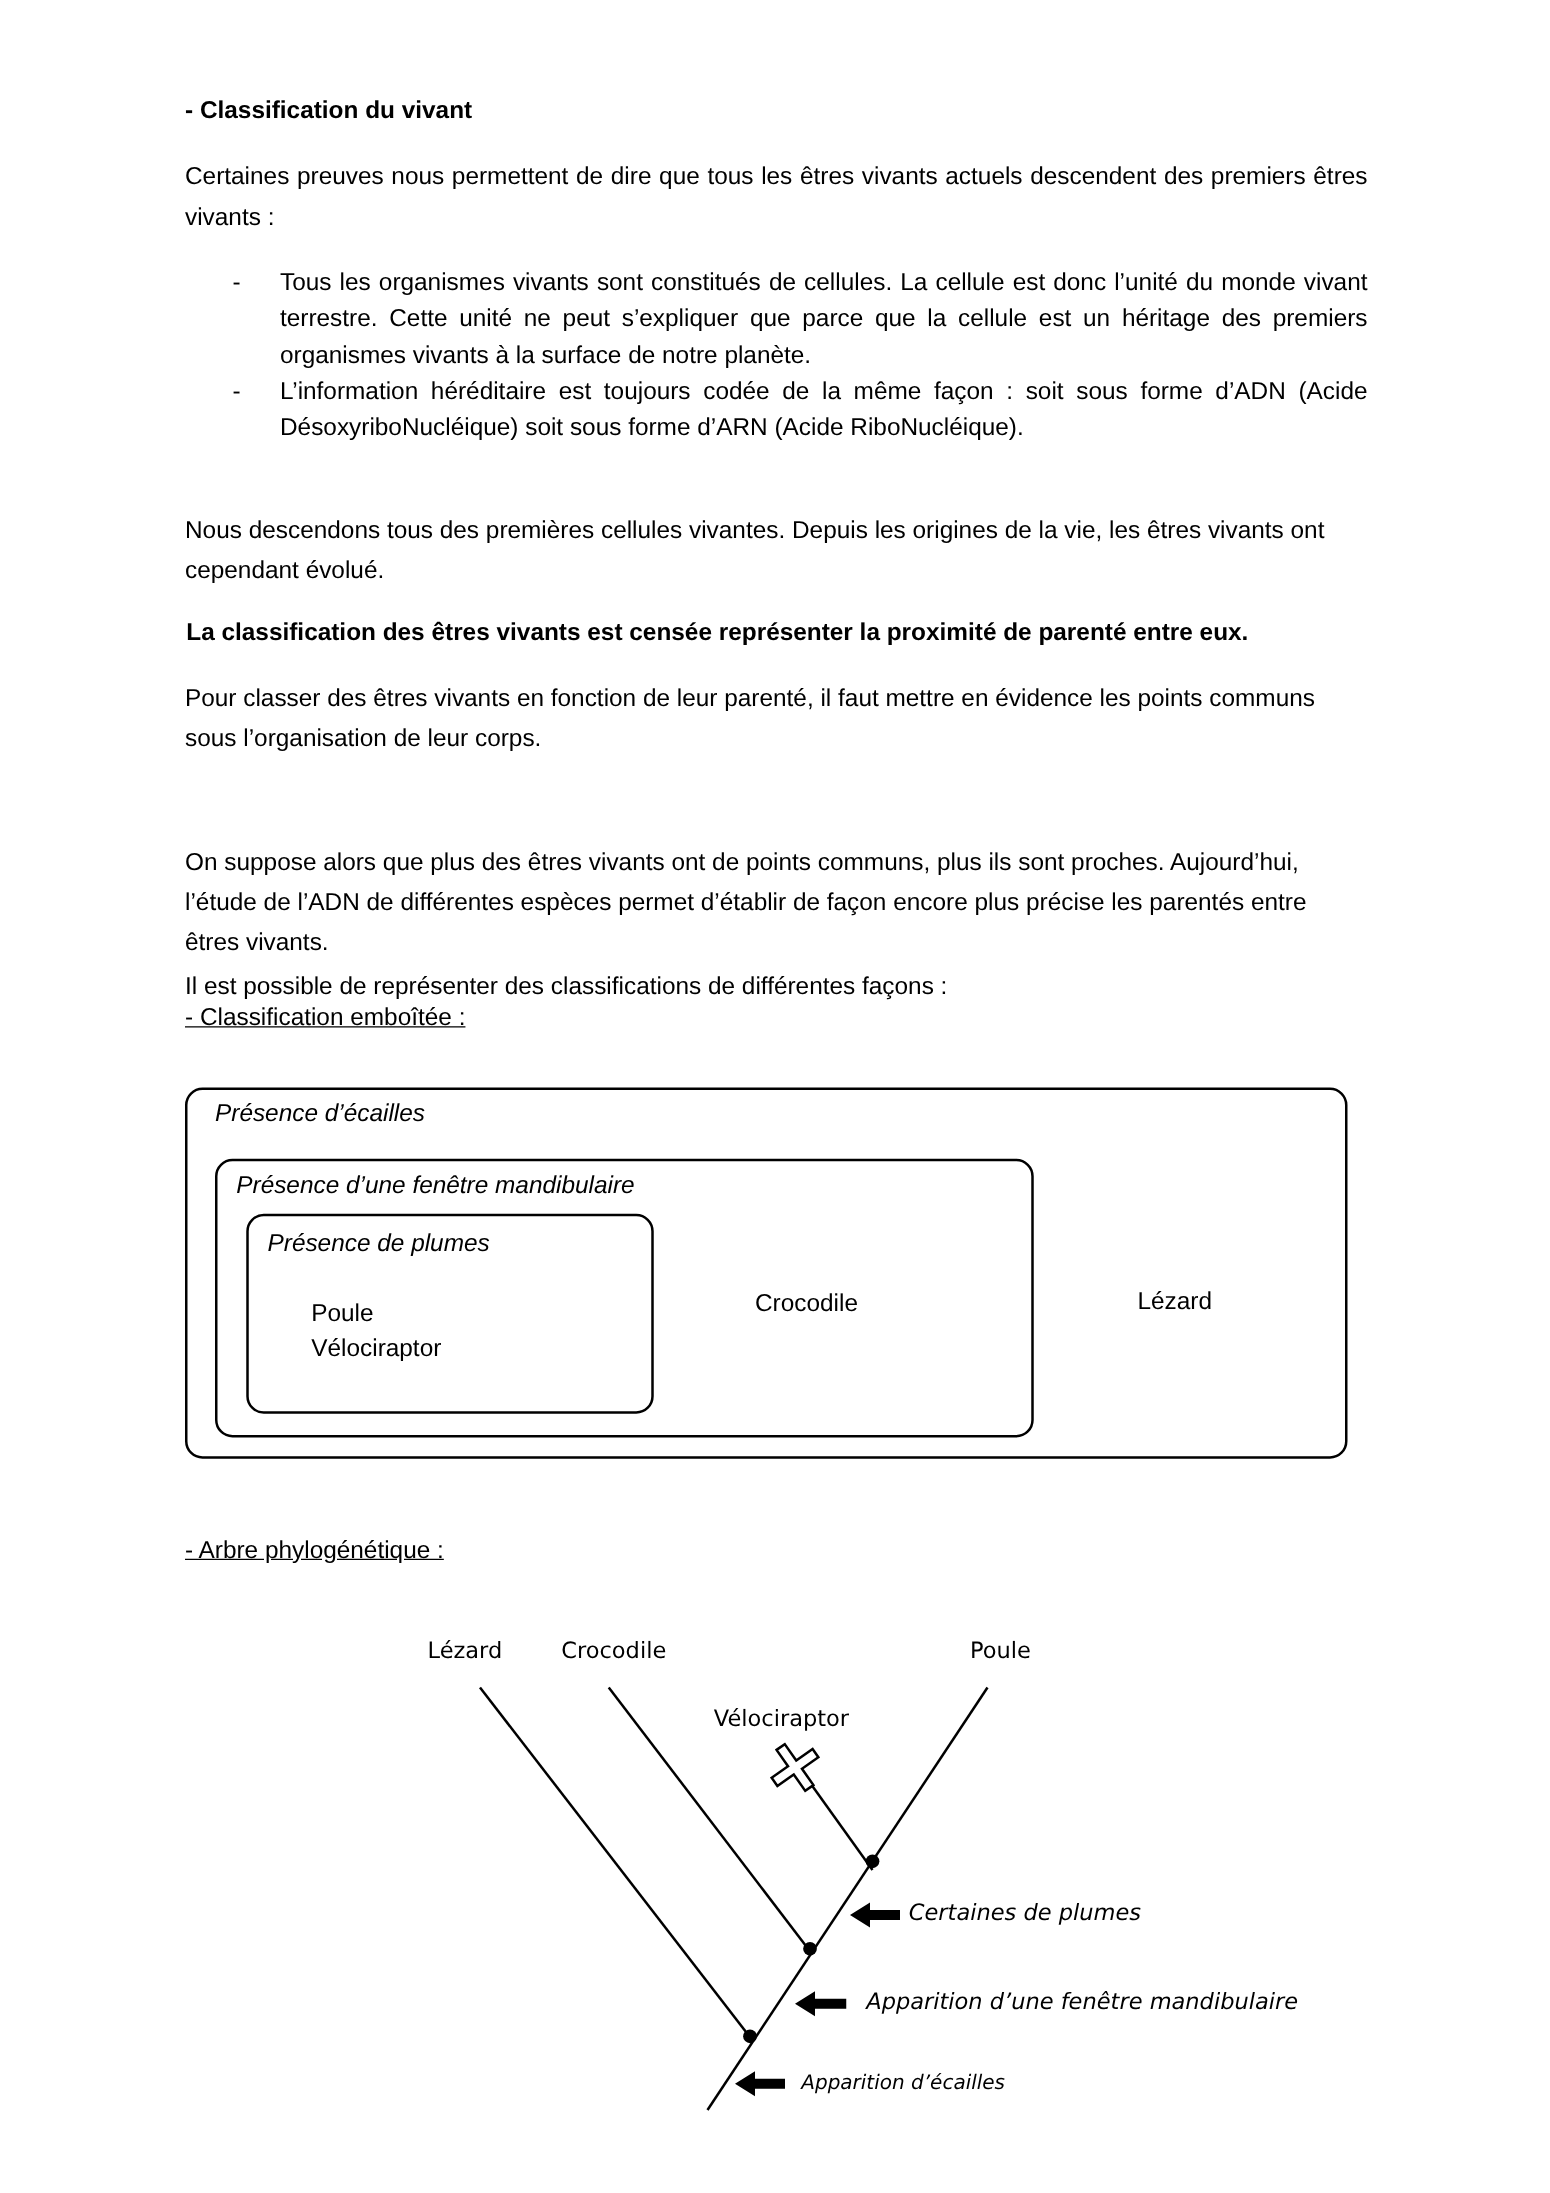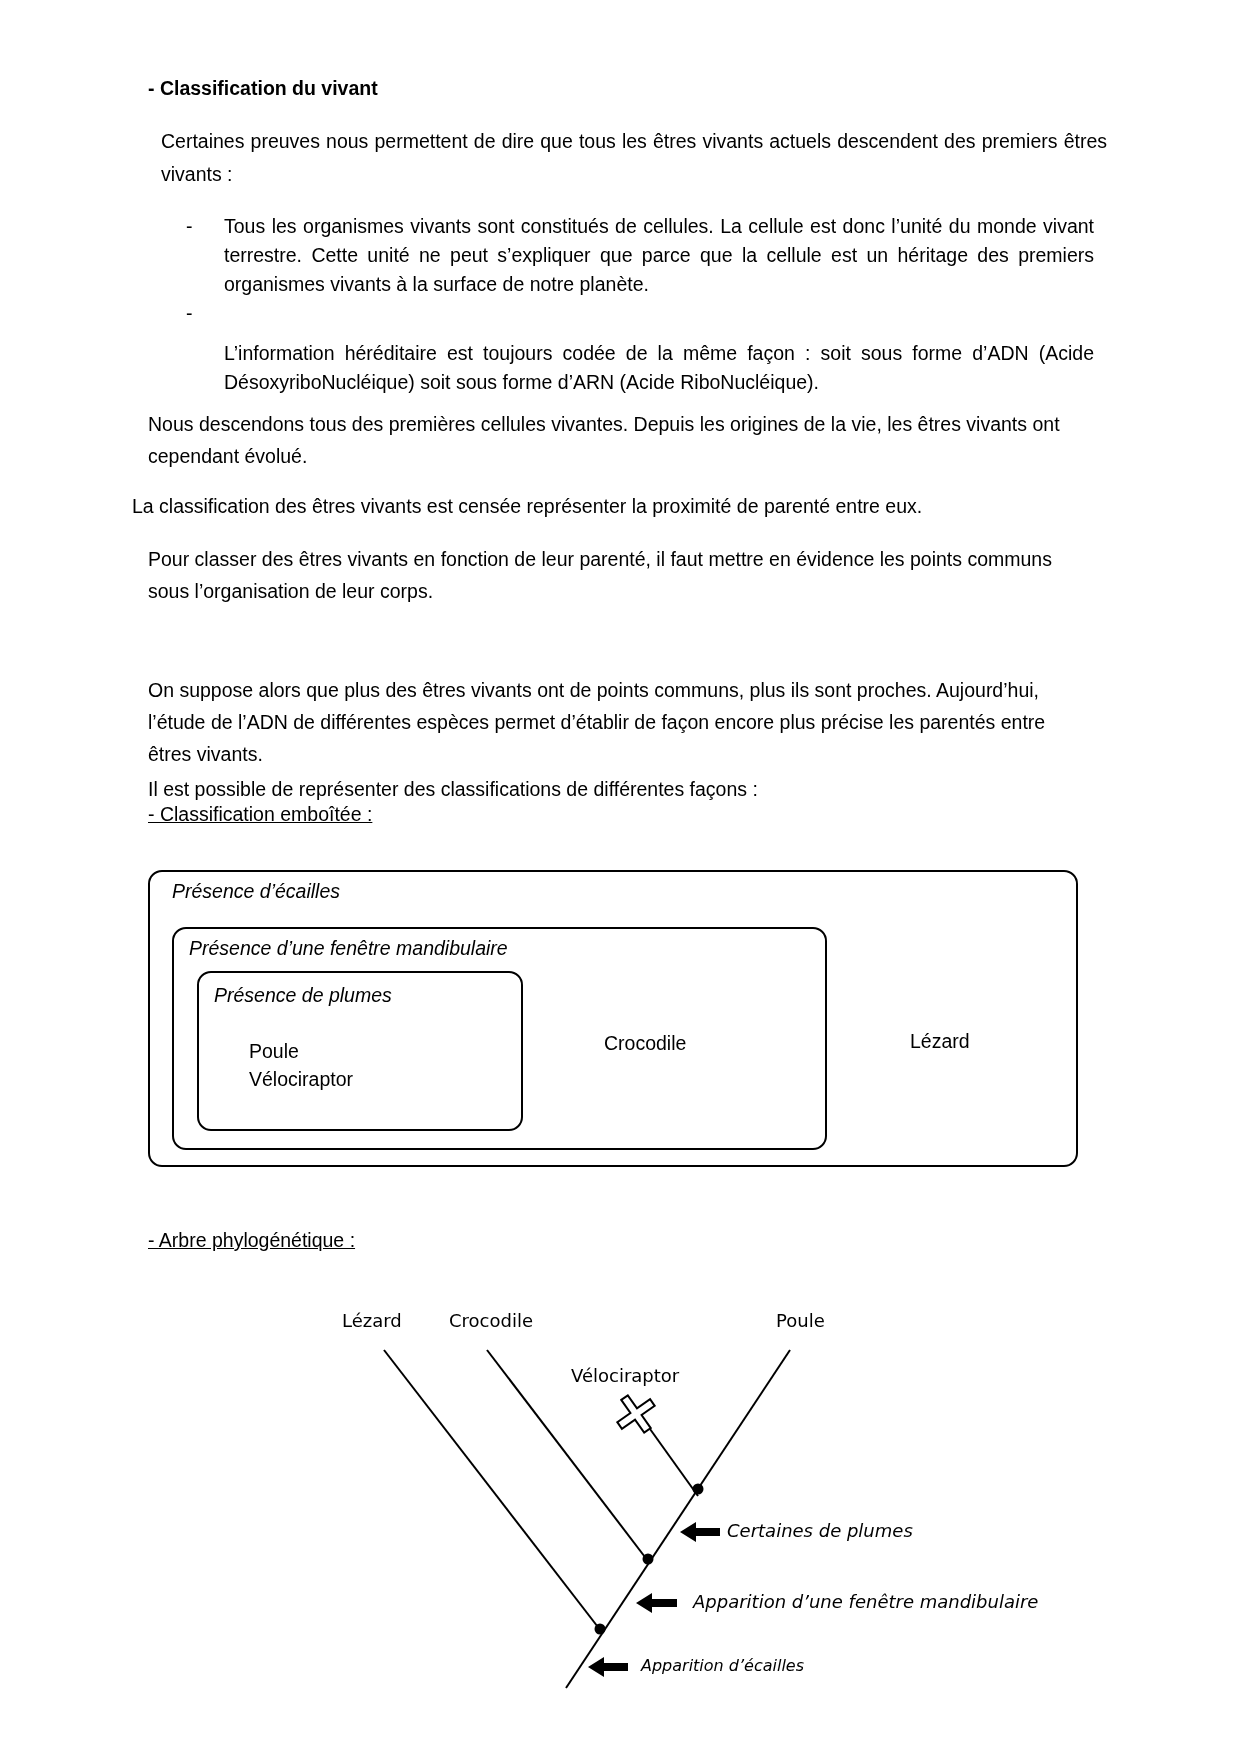--- a/index.html
+++ b/index.html
@@ -1,42 +1,42 @@
 <!DOCTYPE html>
 <html><head>
 <meta charset="utf-8">
 <style>
   html, body { margin: 0; padding: 0; background: #ffffff; }
   body { width: 1240px; height: 1754px; position: relative; overflow: hidden;
          font-family: "Liberation Sans", sans-serif; color: #000; }
   .txt { position: absolute; font-size: 19.5px; line-height: 32px; }
-  .just { text-align: justify; text-align-last: left; margin-left: 13px; }
+  .just { text-align: justify; text-align-last: left; }
   .bold { font-weight: bold; }
   .under { text-decoration: underline; }
   .bullet-dash { position: absolute; font-size: 19.5px; line-height: 29px; }
   .bullet-text { position: absolute; font-size: 19.5px; line-height: 29px; text-align: justify; }
   .box { position: absolute; border: 2px solid #000; border-radius: 14px; box-sizing: border-box; }
   .it { font-style: italic; }
   .lbl { position: absolute; font-size: 19.5px; white-space: nowrap; }
   svg { position: absolute; left: 0; top: 0; }
 </style>
 </head>
 <body>
 
 <div class="txt bold" style="left:148px; top:72px;">- Classification du vivant</div>
 
 <div class="txt just" style="left:148px; top:125px; width:946px; line-height:33px;">Certaines preuves nous permettent de dire que tous les êtres vivants actuels descendent des premiers êtres vivants :</div>
 
 <div class="bullet-dash" style="left:186px; top:212px;">-</div>
 <div class="bullet-text" style="left:224px; top:212px; width:870px;">Tous les organismes vivants sont constitués de cellules. La cellule est donc l’unité du monde vivant terrestre. Cette unité ne peut s’expliquer que parce que la cellule est un héritage des premiers organismes vivants à la surface de notre planète.</div>
 <div class="bullet-dash" style="left:186px; top:299px;">-</div>
-<div class="bullet-text" style="left:224px; top:299px; width:870px;margin-top:40px;">L’information héréditaire est toujours codée de la même façon : soit sous forme d’ADN (Acide DésoxyriboNucléique) soit sous forme d’ARN (Acide RiboNucléique).</div>
+<div class="bullet-text" style="left:224px; top:299px; width:870px;">L’information héréditaire est toujours codée de la même façon : soit sous forme d’ADN (Acide DésoxyriboNucléique) soit sous forme d’ARN (Acide RiboNucléique).</div>
 
 <div class="txt" style="left:148px; top:408px; width:946px;">Nous descendons tous des premières cellules vivantes. Depuis les origines de la vie, les êtres vivants ont cependant évolué.</div>
-<div class="txt" style="left:132px; top:490px; width:946px;">La classification des êtres vivants est censée représenter la proximité de parenté entre eux.</div>
+<div class="txt" style="left:149px; top:490px; width:946px;font-weight:bold;">La classification des êtres vivants est censée représenter la proximité de parenté entre eux.</div>
 <div class="txt" style="left:148px; top:543px; width:946px;">Pour classer des êtres vivants en fonction de leur parenté, il faut mettre en évidence les points communs sous l’organisation de leur corps.</div>
 <div class="txt" style="left:148px; top:628px; width:930px;margin-top:46px;">On suppose alors que plus des êtres vivants ont de points communs, plus ils sont proches. Aujourd’hui, l’étude de l’ADN de différentes espèces permet d’établir de façon encore plus précise les parentés entre êtres vivants.</div>
 <div class="txt" style="left:148px; top:745px; width:946px;margin-top:28px;">Il est possible de représenter des classifications de différentes façons :</div>
 
 <div class="txt under" style="left:148px; top:798px;">- Classification emboîtée :</div>
 
 <div class="box" style="left:148px; top:870px; width:930px; height:297px;"></div>
 <div class="lbl it" style="left:172px; top:880px;">Présence d’écailles</div>
 <div class="lbl" style="left:910px; top:1030px;">Lézard</div>
 

